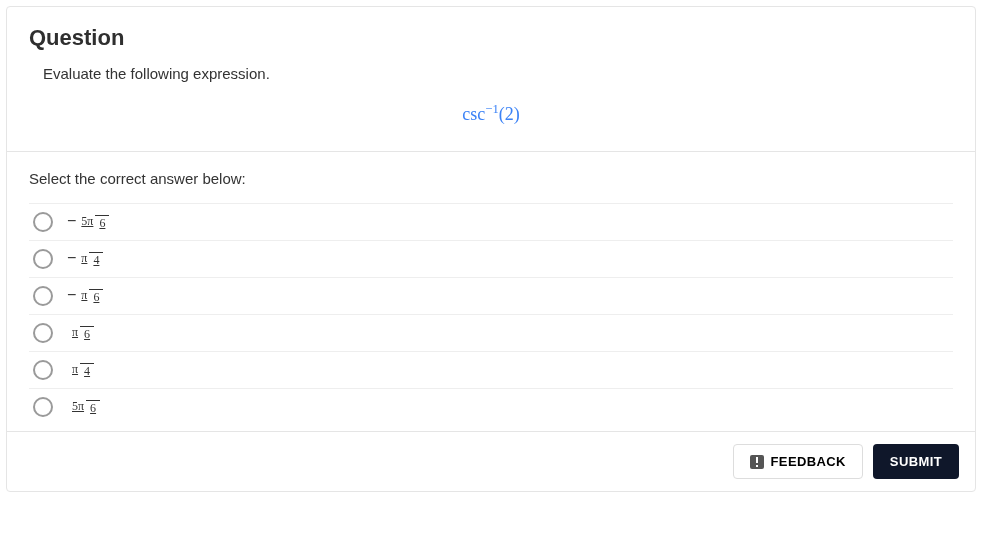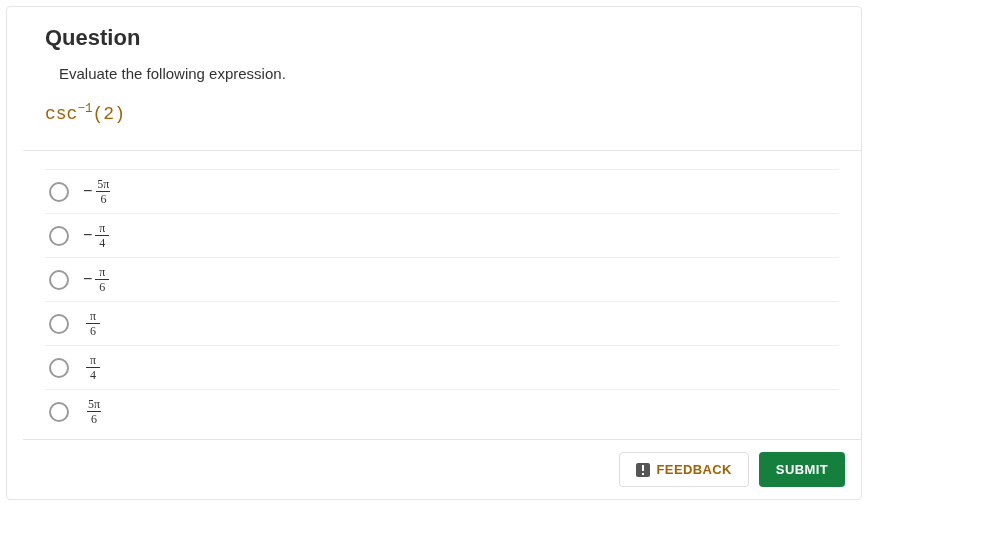--- a/index.html
+++ b/index.html
@@ -11,43 +11,42 @@
     font-size: 15px;
     color: #333;
     width: 984px;
     height: 538px;
   }
   .card {
     margin: 6px;
     border: 1px solid #e5e5e5;
     border-radius: 4px;
     background: #fff;
-    width: 856px;
-    padding-left: 16px;
+    width: 970px;
   }
   .section {
     padding: 18px 22px 22px 22px;
   }
   .question-title {
     font-size: 22px;
     font-weight: 700;
     color: #2f2f2f;
     margin: 0 0 14px 0;
   }
   .prompt {
     font-size: 15px;
     color: #333;
     margin: 14px;
   }
   .math-block {
-    text-align: left;
+    text-align: center;
     margin: 22px 0 4px 0;
-    font-family: Liberation Mono, monospace;
+    font-family: Liberation Serif, serif;
     font-size: 18px;
-    color: #a16207;
+    color: #3b82f6;
   }
   .math-block sup {
     font-size: 0.7em;
     vertical-align: super;
     line-height: 0;
   }
   .answer-section {
     border-top: 1px solid #e5e5e5;
     padding: 18px 22px 6px 22px;
   }
@@ -84,25 +83,26 @@
   }
   .neg {
     font-family: Arial, sans-serif;
     font-size: 16px;
     margin-right: 3px;
     position: relative;
     top: -1px;
   }
   .frac {
     display: inline-flex;
-    flex-direction: column;
-    align-items: center;
+    flex-direction: row;
+    align-items: flex-start;
     line-height: 1;
     font-size: 12px;
     vertical-align: middle;
+    text-decoration: underline;
   }
   .frac .num {
     padding: 0 2px 1px 2px;
   }
   .frac .den {
     border-top: 1px solid #333;
     padding: 1px 4px 0 4px;
   }
   .footer {
     border-top: 1px solid #e5e5e5;
@@ -119,25 +119,25 @@
     font-weight: 600;
     letter-spacing: 0.03em;
     padding: 9px 16px;
     border-radius: 4px;
     text-transform: none;
     cursor: pointer;
     border: 1px solid transparent;
   }
   .btn-light {
     background: #fff;
-    color: #a16207;
+    color: #000000;
     border: 1px solid #ddd;
   }
   .btn-submit {
-    background: #15803d;
+    background: #0f172a;
     color: #fff;
   }
   .icon-exclaim {
     width: 14px;
     height: 14px;
     background: #555;
     border-radius: 2px;
     position: relative;
     display: inline-block;
     flex: 0 0 auto;
@@ -168,20 +168,21 @@
 
   <div class="section">
     <h2 class="question-title">Question</h2>
     <p class="prompt">Evaluate the following expression.</p>
     <div class="math-block">
       <span>csc</span><sup>−1</sup><span>(2)</span>
     </div>
   </div>
 
   <div class="answer-section">
+    <p class="answer-instruction">Select the correct answer below:</p>
 
     <div class="choice">
       <span class="radio-circle"></span>
       <span class="choice-math">
         <span class="neg">−</span>
         <span class="frac">
           <span class="num">5π</span>
           <span class="den">6</span>
         </span>
       </span>

